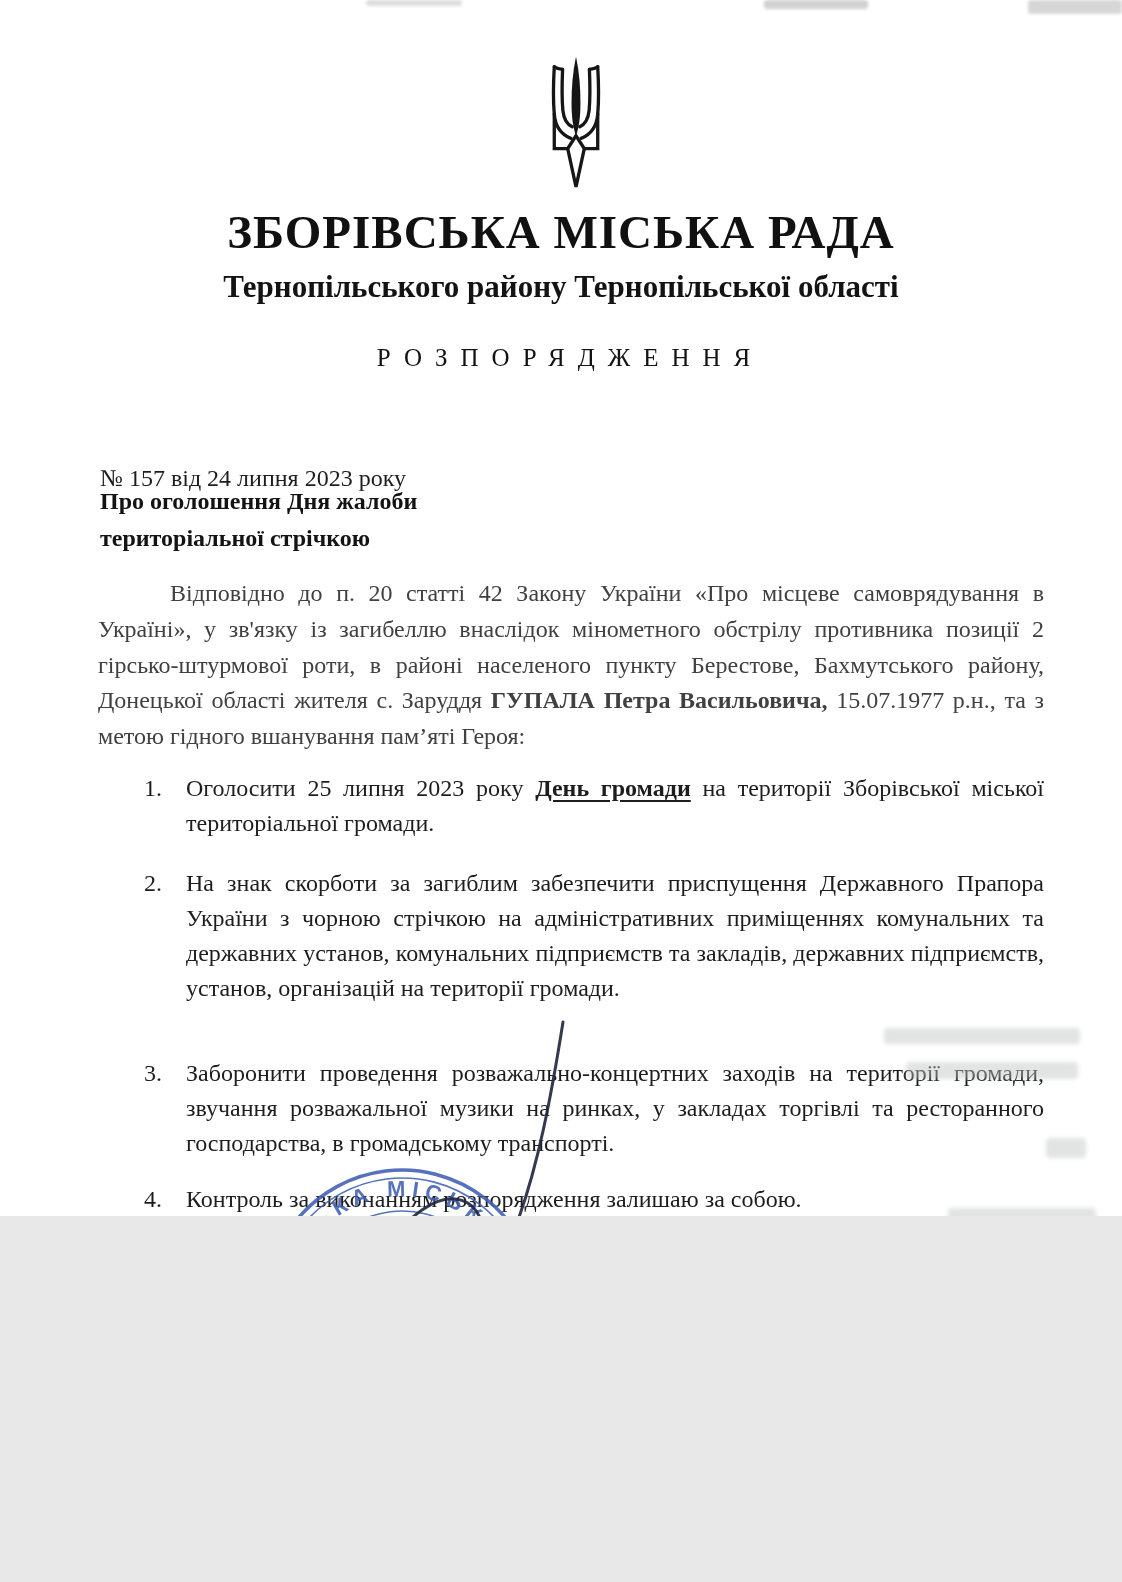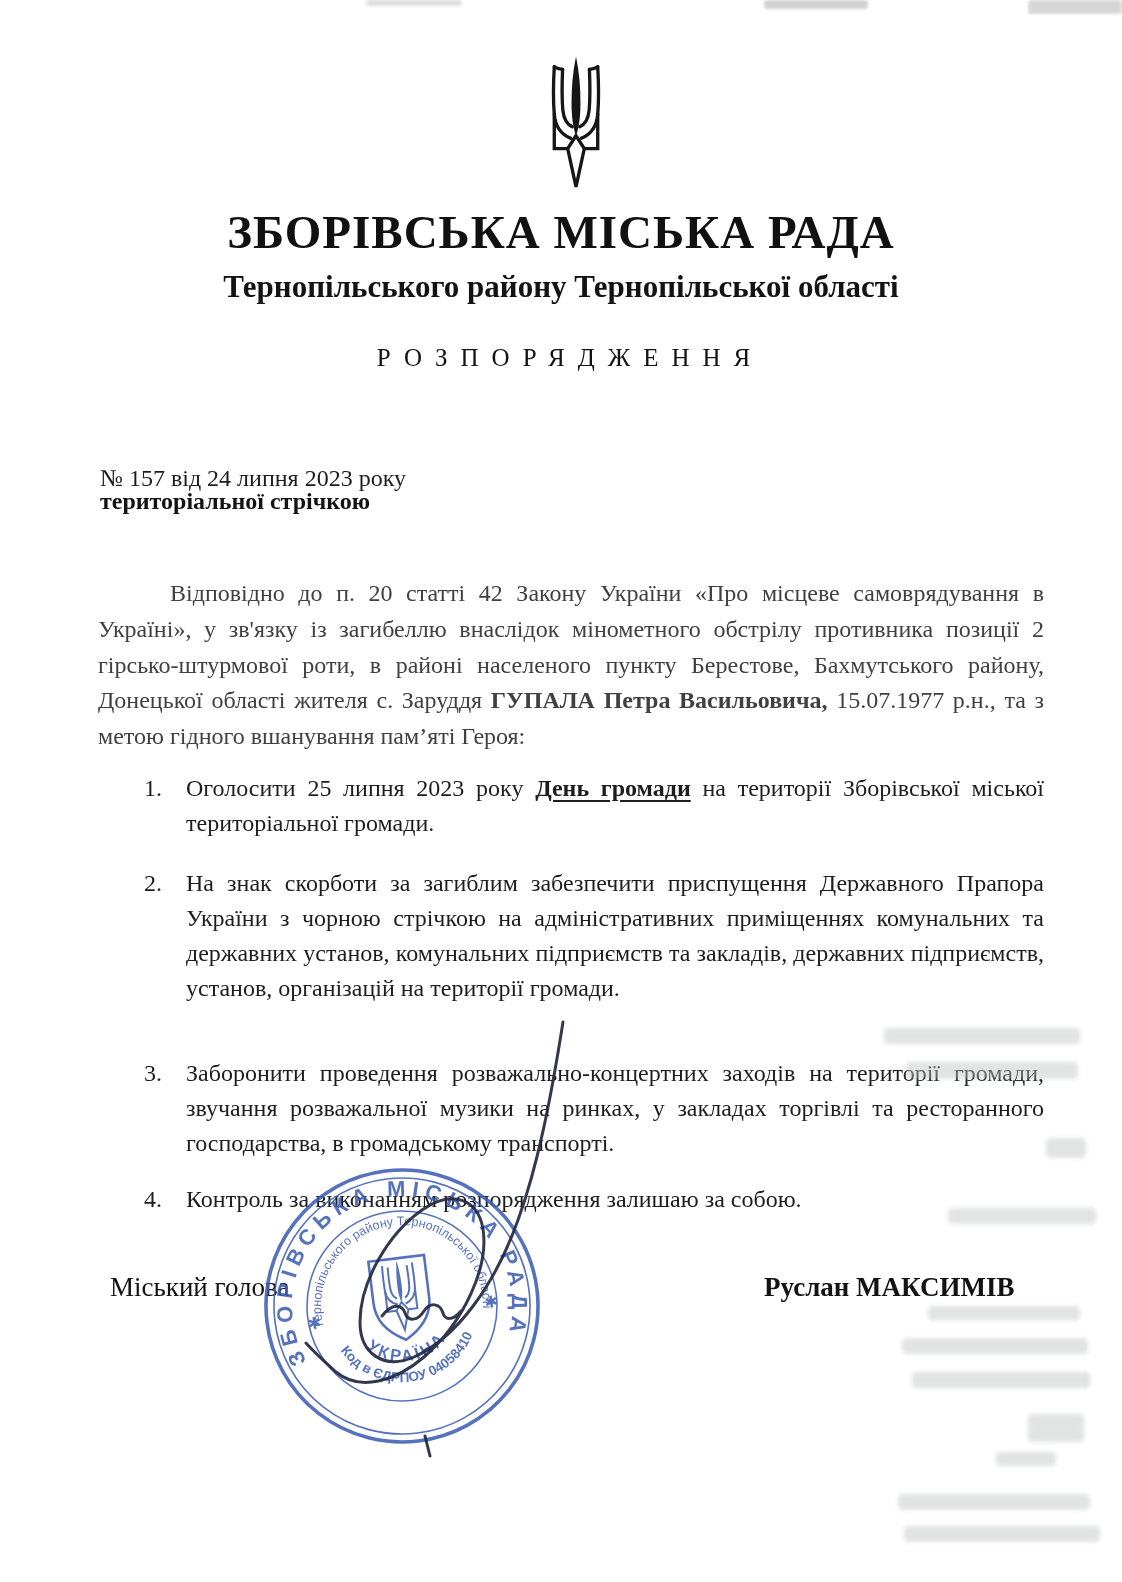--- a/index.html
+++ b/index.html
@@ -1,18 +1,18 @@
 <!DOCTYPE html>
 <html><head>
 <meta charset="utf-8">
 <style>
   html,body{margin:0;padding:0;background:#e8e8e8;}
   .page{
     position:relative;
-    width:1122px;height:1582px;
+    width:1122px;height:1216px;
     margin:0 auto;
     background:#ffffff;
     overflow:hidden;
     font-family:"Liberation Serif", serif;
     color:#1f1f1f;
   }
   
   .smudge{position:absolute;border-radius:3px;filter:blur(1.5px);}
   .smudge.t1{left:366px;top:0;width:96px;height:6px;background:#cfcfcf;opacity:.7;}
   .smudge.t2{left:764px;top:0;width:104px;height:9px;background:#c6c6c6;opacity:.8;}
@@ -107,20 +107,21 @@
     <path d="M30,2 C27.5,14 26.5,26 26.5,38 C26.5,50 27.8,58 30,64 C32.2,58 33.5,50 33.5,38 C33.5,26 32.5,14 30,2 Z" fill="#161616" stroke="none"></path>
   </svg>
 
   <div class="org-name">ЗБОРІВСЬКА МІСЬКА РАДА</div>
   <div class="org-region">Тернопільського району Тернопільської області</div>
   <div class="doc-type">РОЗПОРЯДЖЕННЯ</div>
 
   <div class="number-line">№ 157 від 24 липня  2023 року</div>
 
   <div class="subject">
+    <div>Про оголошення Дня жалоби</div>
     <div>територіальної стрічкою</div>
   </div>
 
   <div class="preamble"><span>Відповідно до п. 20 статті 42 Закону України «Про місцеве самоврядування в Україні», у зв'язку із загибеллю  внаслідок мінометного обстрілу противника позиції 2 гірсько-штурмової роти, в районі населеного пункту Берестове, Бахмутського району, Донецької області жителя с. Заруддя </span><span class="b">ГУПАЛА Петра Васильовича,</span><span> 15.07.1977 р.н., та з метою гідного вшанування пам’яті Героя:</span></div>
 
   <div class="item i1">
     <span class="num">1.</span><span>Оголосити 25 липня 2023 року </span><span class="emph">День громади</span><span> на території Зборівської міської територіальної громади.</span>
   </div>
 
   <div class="item i2">

